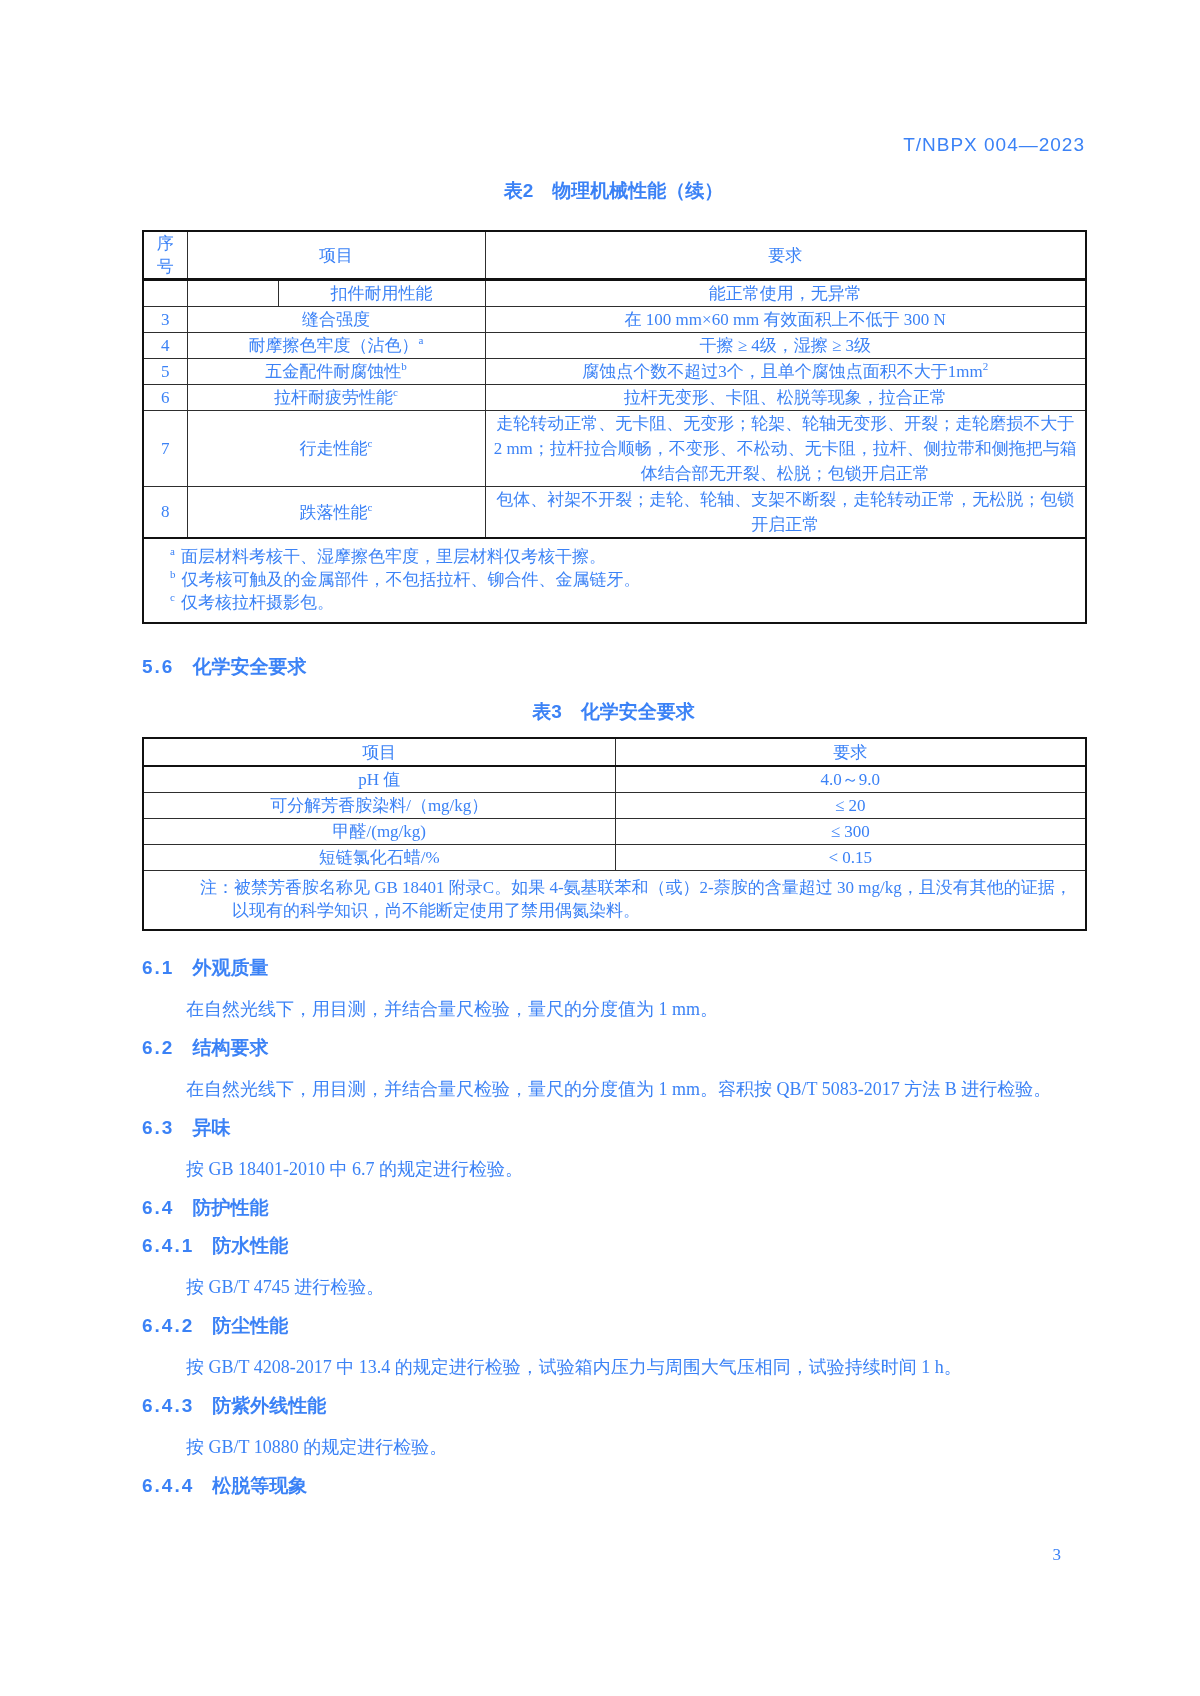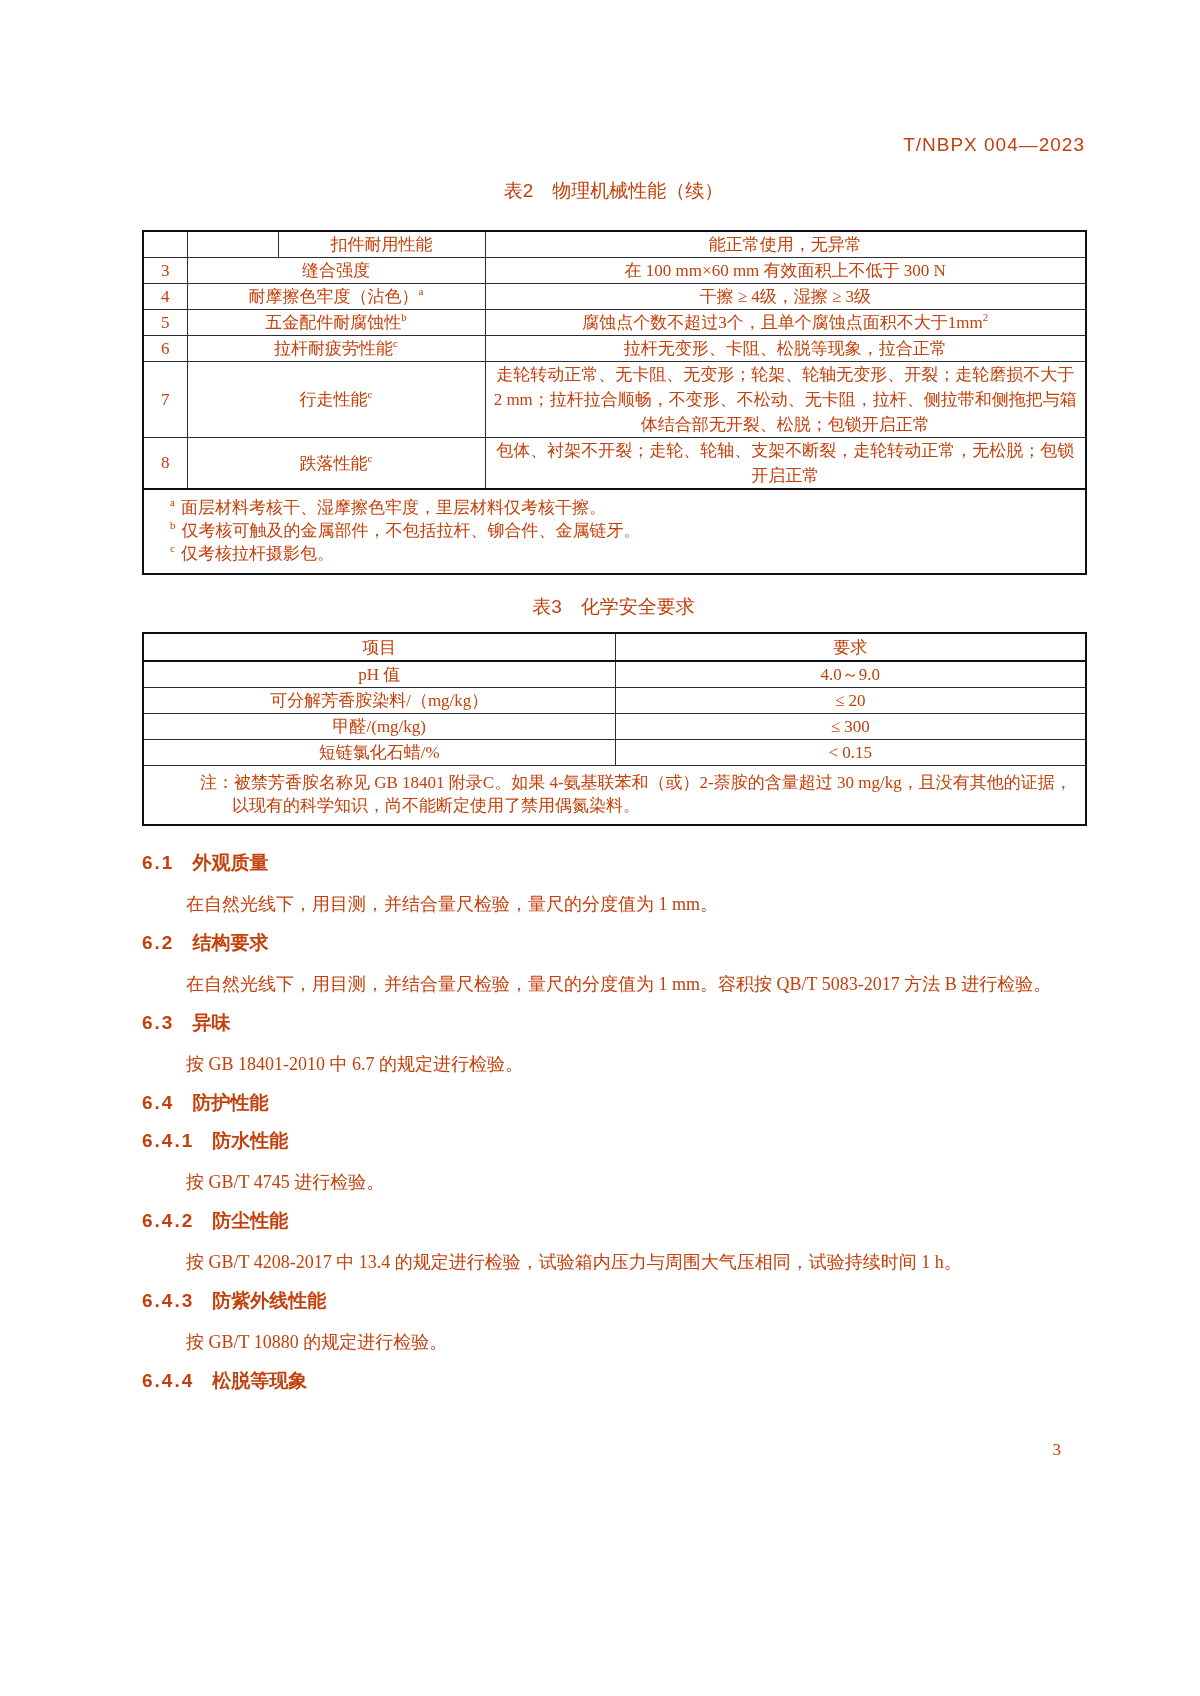--- a/index.html
+++ b/index.html
@@ -1,27 +1,27 @@
 <!DOCTYPE html>
 <html><head>
 <meta charset="utf-8">
 <style>
   html,body{margin:0;padding:0;background:#ffffff;}
   .page{
     position:relative;width:1200px;height:1696px;background:#ffffff;
-    overflow:hidden;color:#c2410c;
+    overflow:hidden;color:#3b82f6;
     font-family:"Liberation Serif","DejaVu Serif",serif;
   }
   .content{position:absolute;left:142px;top:0;width:943px;}
   .doc-header{
     margin-top:134px;text-align:right;font-size:19px;letter-spacing:1px;
     font-family:"Liberation Sans","DejaVu Sans",sans-serif;
   }
   .tbl-caption{
-    text-align:center;font-size:19px;font-weight:normal;
+    text-align:center;font-size:19px;font-weight:bold;
     font-family:"Liberation Sans","DejaVu Sans",sans-serif;
   }
   .cap2{margin-top:22px;}
   .cap3{margin-top:19px;}
   table{border-collapse:collapse;width:100%;table-layout:fixed;font-size:17px;}
   .t2{margin-top:26px;border:2px solid #111;}
   .t3{margin-top:12px;border:2px solid #111;}
   td{border:1px solid #2e2e2e;padding:0 8px;vertical-align:middle;}
   td.c{text-align:center;}
   td.l{text-align:center;line-height:25px;}
@@ -65,20 +65,25 @@
     <div class="tbl-caption cap2">表2　物理机械性能（续）</div>
 
     <table class="t2">
       <colgroup>
           <col style="width:44px">
           <col style="width:91px">
           <col style="width:207px">
           <col style="width:601px">
         </colgroup>
       <tbody>
+          <tr class="head">
+        <td class="c">序号</td>
+        <td class="c" colspan="2">项目</td>
+        <td class="c">要求</td>
+      </tr>
       <tr>
         <td class="c"></td>
         <td class="c"></td>
         <td class="c"><span>扣件耐用性能</span></td>
         <td class="l"><span>能正常使用，无异常</span></td>
       </tr>
       <tr>
         <td class="c">3</td>
         <td class="c" colspan="2"><span>缝合强度</span><sup></sup></td>
         <td class="l"><span>在 100 mm×60 mm 有效面积上不低于 300 N</span></td>
@@ -111,20 +116,23 @@
       <tr>
         <td class="fnotes" colspan="4">
           <div class="fline"><sup>a</sup><span>面层材料考核干、湿摩擦色牢度，里层材料仅考核干擦。</span></div>
           <div class="fline"><sup>b</sup><span>仅考核可触及的金属部件，不包括拉杆、铆合件、金属链牙。</span></div>
           <div class="fline"><sup>c</sup><span>仅考核拉杆摄影包。</span></div>
         </td>
       </tr>
     </tbody>
       </table>
 
+    <div class="h2 mt-lg">
+      <span class="num">5.6</span><span>化学安全要求</span>
+    </div>
 
     <div class="tbl-caption cap3">表3　化学安全要求</div>
 
     <table class="t3">
       <colgroup>
           <col style="width:472px">
           <col style="width:471px">
         </colgroup>
       <tbody>
           <tr class="head">

